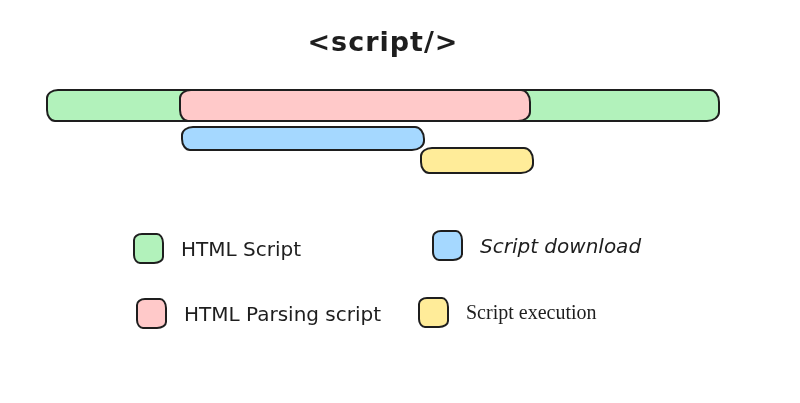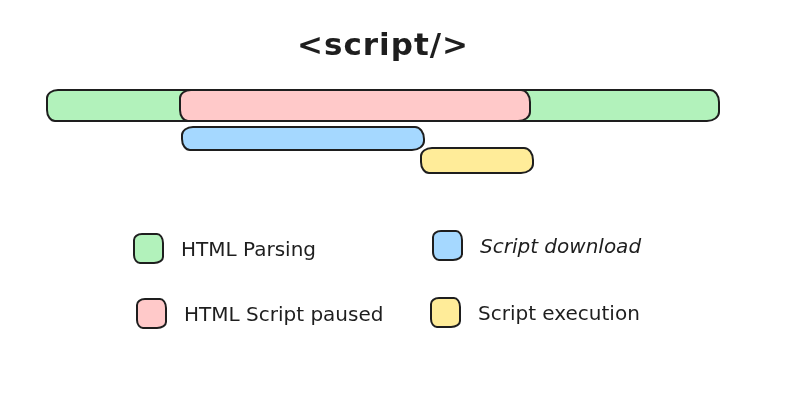--- a/index.html
+++ b/index.html
@@ -15,21 +15,21 @@
     overflow: hidden;
     font-family: "DejaVu Sans", "Liberation Sans", sans-serif;
     color: #1e1e1e;
   }
   .title {
     position: absolute;
     left: 46px;
     top: 26px;
     width: 674px;
     text-align: center;
-    font-size: 31px;
+    font-size: 27px;
     font-weight: 600;
     letter-spacing: 1px;
     color: #1e1e1e;
   }
   .bar {
     position: absolute;
     box-sizing: border-box;
     border: 2.6px solid #1e1e1e;
     
     border-radius: 12px 10px 13px 9px / 9px 13px 10px 12px;
@@ -56,50 +56,50 @@
   .legend-item .legend-label {
     margin-left: 17px;
     font-size: 20px;
     font-weight: 500;
     white-space: nowrap;
     color: #1e1e1e;
   }
   .legend-1 { left: 133px; top: 233px; }
   .legend-2 { left: 432px; top: 230px; font-style: italic; }
   .legend-3 { left: 136px; top: 298px; }
-  .legend-4 { left: 430px; top: 297px; }
+  .legend-4 { left: 418px; top: 297px; font-family: Liberation Serif, serif; }
 </style>
 </head>
 <body>
 
 <div class="canvas">
 
   <div class="title">&lt;script/&gt;</div>
 
   <div class="bar bar-green" style="background: rgb(178, 242, 187);"></div>
 
   <div class="bar bar-pink" style="background: rgb(255, 201, 201);"></div>
 
   <div class="bar bar-blue" style="background: rgb(165, 216, 255);"></div>
 
   <div class="bar bar-yellow" style="background: rgb(255, 236, 153);"></div>
 
   <div class="legend-item legend-1">
     <span class="swatch" style="background: rgb(178, 242, 187);"></span>
-    <span class="legend-label">HTML Parsing</span>
+    <span class="legend-label">HTML Script</span>
   </div>
 
   <div class="legend-item legend-2">
     <span class="swatch" style="background: rgb(165, 216, 255);"></span>
     <span class="legend-label">Script download</span>
   </div>
 
   <div class="legend-item legend-3">
     <span class="swatch" style="background: rgb(255, 201, 201);"></span>
-    <span class="legend-label">HTML Script paused</span>
+    <span class="legend-label">HTML Parsing script</span>
   </div>
 
   <div class="legend-item legend-4">
     <span class="swatch" style="background: rgb(255, 236, 153);"></span>
     <span class="legend-label">Script execution</span>
   </div>
 
 </div>
 
 </body></html>

